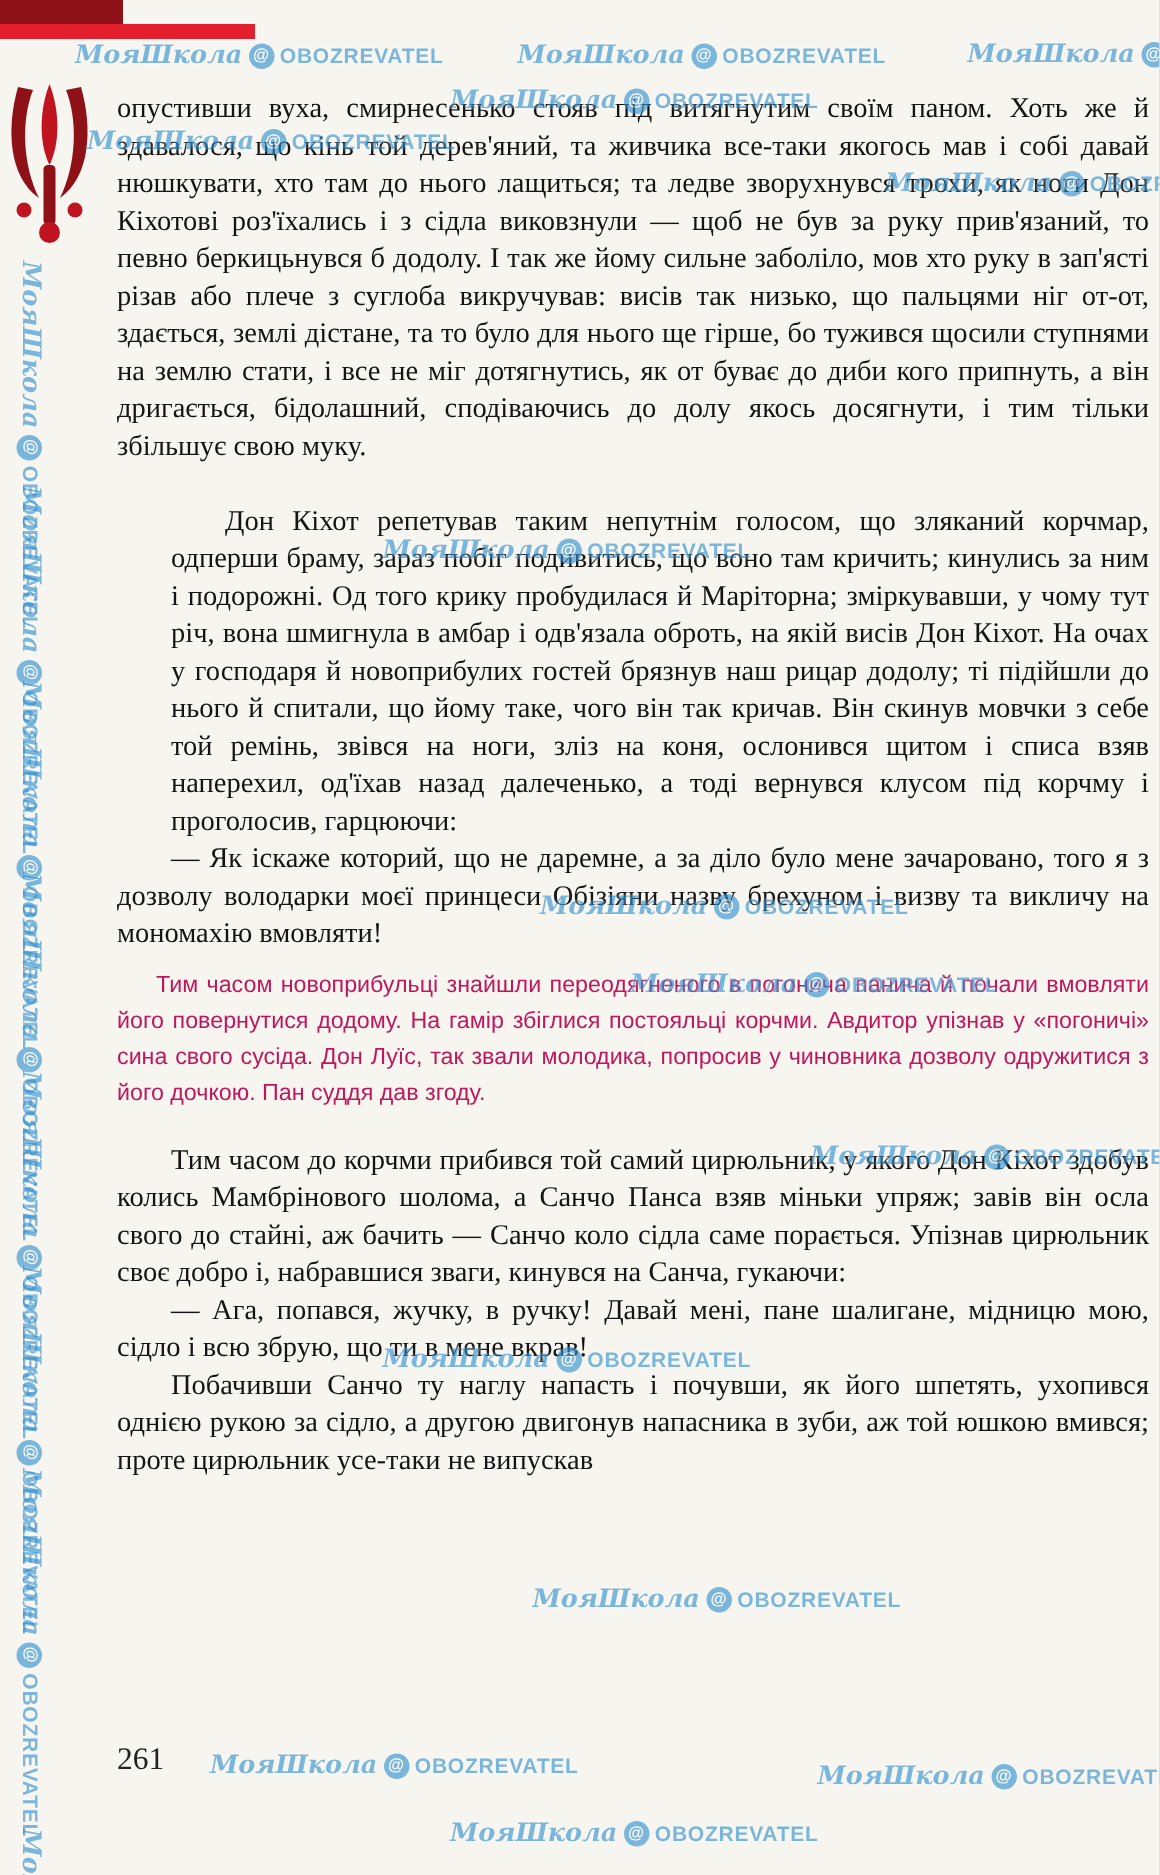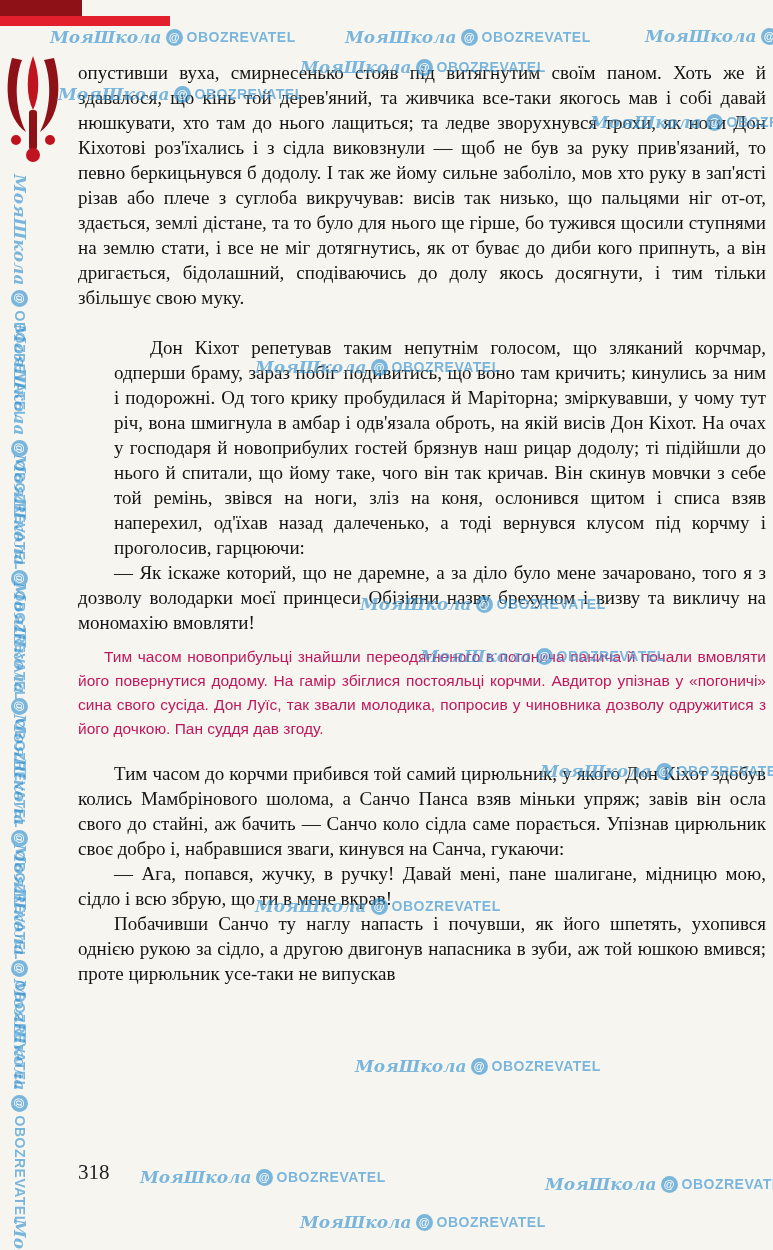--- a/index.html
+++ b/index.html
@@ -102,21 +102,21 @@
   <div class="text-block">
     <p class="serif">опустивши вуха, смирнесенько стояв під витягнутим своїм паном. Хоть же й здавалося, що кінь той дерев'яний, та живчика все-таки якогось мав і собі давай нюшкувати, хто там до нього лащиться; та ледве зворухнувся трохи, як ноги Дон Кіхотові роз'їхались і з сідла виковзнули — щоб не був за руку прив'язаний, то певно беркицьнувся б додолу. І так же йому сильне заболіло, мов хто руку в зап'ясті різав або плече з суглоба викручував: висів так низько, що пальцями ніг от-от, здається, землі дістане, та то було для нього ще гірше, бо тужився щосили ступнями на землю стати, і все не міг дотягнутись, як от буває до диби кого припнуть, а він дригається, бідолашний, сподіваючись до долу якось досягнути, і тим тільки збільшує свою муку.</p>
     <p class="serif indent gap-before">Дон Кіхот репетував таким непутнім голосом, що зляканий корчмар, одперши браму, зараз побіг подивитись, що воно там кричить; кинулись за ним і подорожні. Од того крику пробудилася й Маріторна; зміркувавши, у чому тут річ, вона шмигнула в амбар і одв'язала оброть, на якій висів Дон Кіхот. На очах у господаря й новоприбулих гостей брязнув наш рицар додолу; ті підійшли до нього й спитали, що йому таке, чого він так кричав. Він скинув мовчки з себе той ремінь, звівся на ноги, зліз на коня, ослонився щитом і списа взяв наперехил, од'їхав назад далеченько, а тоді вернувся клусом під корчму і проголосив, гарцюючи:</p>
     <p class="serif indent">— Як іскаже которий, що не даремне, а за діло було мене зачаровано, того я з дозволу володарки моєї принцеси Обізіяни назву брехуном і визву та викличу на мономахію вмовляти!</p>
     <p class="summary">Тим часом новоприбульці знайшли переодягненого в погонича панича й почали вмовляти його повернутися додому. На гамір збіглися постояльці корчми. Авдитор упізнав у «погоничі» сина свого сусіда. Дон Луїс, так звали молодика, попросив у чиновника дозволу одружитися з його дочкою. Пан суддя дав згоду.</p>
     <p class="serif indent">Тим часом до корчми прибився той самий цирюльник, у якого Дон Кіхот здобув колись Мамбрінового шолома, а Санчо Панса взяв міньки упряж; завів він осла свого до стайні, аж бачить — Санчо коло сідла саме порається. Упізнав цирюльник своє добро і, набравшися зваги, кинувся на Санча, гукаючи:</p>
     <p class="serif indent">— Ага, попався, жучку, в ручку! Давай мені, пане шалигане, мідницю мою, сідло і всю збрую, що ти в мене вкрав!</p>
     <p class="serif indent">Побачивши Санчо ту наглу напасть і почувши, як його шпетять, ухопився однією рукою за сідло, а другою двигонув напасника в зуби, аж той юшкою вмився; проте цирюльник усе-таки не випускав</p>
   </div>
 
-  <div class="pagenum">318</div>
+  <div class="pagenum">261</div>
 
   <div class="wm-layer" id="wm-layer">
       <span class="wm" style="left: 50px; top: 3px;">
         <span class="wm-school">МояШкола</span>
         <span class="wm-at">@</span>
         <span class="wm-brand">OBOZREVATEL</span>
       </span>
       <span class="wm" style="left: 345px; top: 3px;">
         <span class="wm-school">МояШкола</span>
         <span class="wm-at">@</span>

